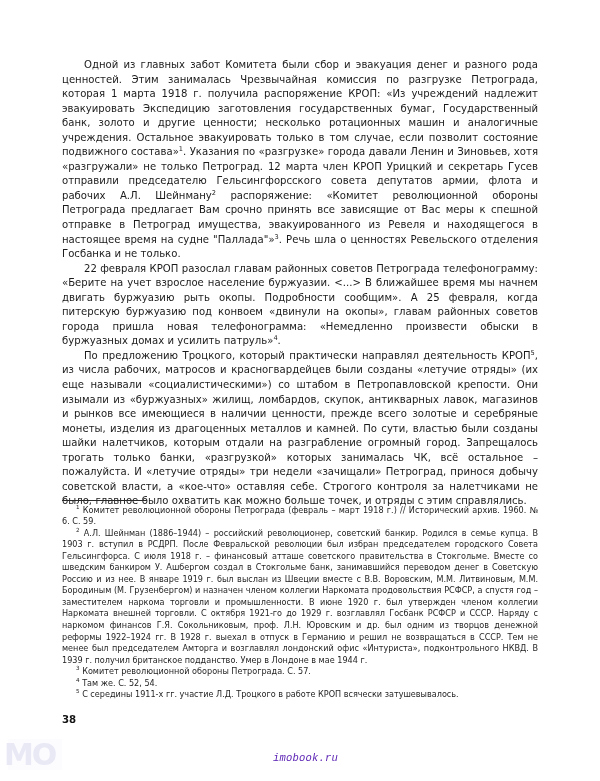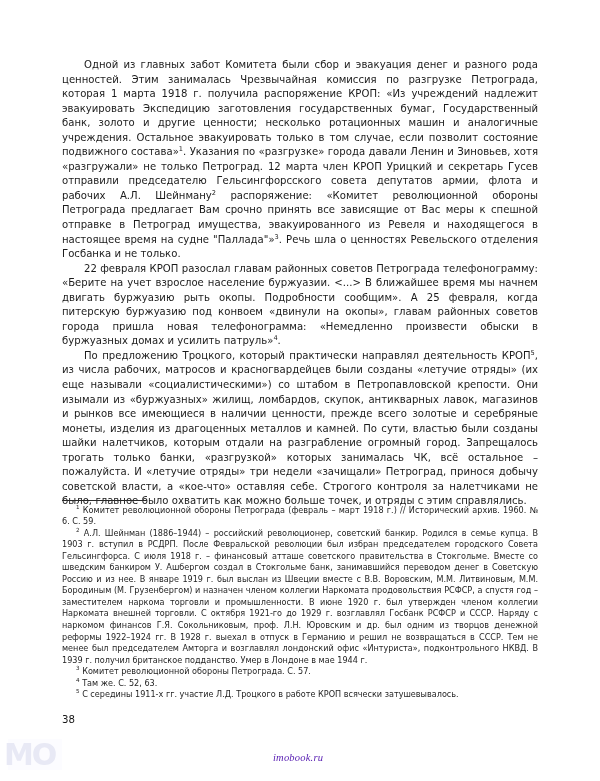--- a/index.html
+++ b/index.html
@@ -65,20 +65,21 @@
     font-size: 5.6px;
     vertical-align: super;
     line-height: 0;
   }
   .page-number {
     position: absolute;
     left: 62px;
     top: 714px;
     font-size: 10.2px;
     color: #141414;
+    font-weight: bold;
   }
   .watermark {
     position: absolute;
     left: 4px;
     top: 736px;
     width: 62px;
     height: 45px;
   }
   .watermark .wm-box {
     position: absolute;
@@ -98,21 +99,21 @@
     font-size: 30px;
     font-weight: bold;
     color: #e8e9f5;
     line-height: 38px;
     letter-spacing: -2px;
   }
   .site-mark {
     position: absolute;
     left: 273px;
     top: 752px;
-    font-family: Liberation Serif, serif;
+    font-family: Liberation Mono, monospace;
     font-style: italic;
     font-size: 10.5px;
     color: #5b22b4;
     letter-spacing: 0.2px;
   }
 </style>
 </head>
 <body>
 
 <div class="page">
@@ -129,21 +130,21 @@
 
   <div class="footnotes">
     <div class="fn-rule"></div>
 
     <p class="fn"><sup>1</sup> <span>Комитет революционной обороны Петрограда (февраль – март 1918 г.) // Исторический архив. 1960. № 6. С. 59.</span></p>
 
     <p class="fn"><sup>2</sup> <span>А.Л. Шейнман (1886–1944) – российский революционер, советский банкир. Родился в семье купца. В 1903 г. вступил в РСДРП. После Февральской революции был избран председателем городского Совета Гельсингфорса. С июля 1918 г. – финансовый атташе советского правительства в Стокгольме. Вместе со шведским банкиром У. Ашбергом создал в Стокгольме банк, занимавшийся переводом денег в Советскую Россию и из нее. В январе 1919 г. был выслан из Швеции вместе с В.В. Воровским, М.М. Литвиновым, М.М. Бородиным (М. Грузенбергом) и назначен членом коллегии Наркомата продовольствия РСФСР, а спустя год – заместителем наркома торговли и промышленности. В июне 1920 г. был утвержден членом коллегии Наркомата внешней торговли. С октября 1921-го до 1929 г. возглавлял Госбанк РСФСР и СССР. Наряду с наркомом финансов Г.Я. Сокольниковым, проф. Л.Н. Юровским и др. был одним из творцов денежной реформы 1922–1924 гг. В 1928 г. выехал в отпуск в Германию и решил не возвращаться в СССР. Тем не менее был председателем Амторга и возглавлял лондонский офис «Интуриста», подконтрольного НКВД. В 1939 г. получил британское подданство. Умер в Лондоне в мае 1944 г.</span></p>
 
     <p class="fn"><sup>3</sup> <span>Комитет революционной обороны Петрограда. С. 57.</span></p>
 
-    <p class="fn"><sup>4</sup> <span>Там же. С. 52, 63.</span></p>
+    <p class="fn"><sup>4</sup> <span>Там же. С. 52, 54.</span></p>
 
     <p class="fn"><sup>5</sup> <span>С середины 1911-х гг. участие Л.Д. Троцкого в работе КРОП всячески затушевывалось.</span></p>
   </div>
 
   <div class="page-number">38</div>
 
   <div class="watermark">
     <div class="wm-box"></div>
     <div class="wm-glyphs">MO</div>
   </div>

